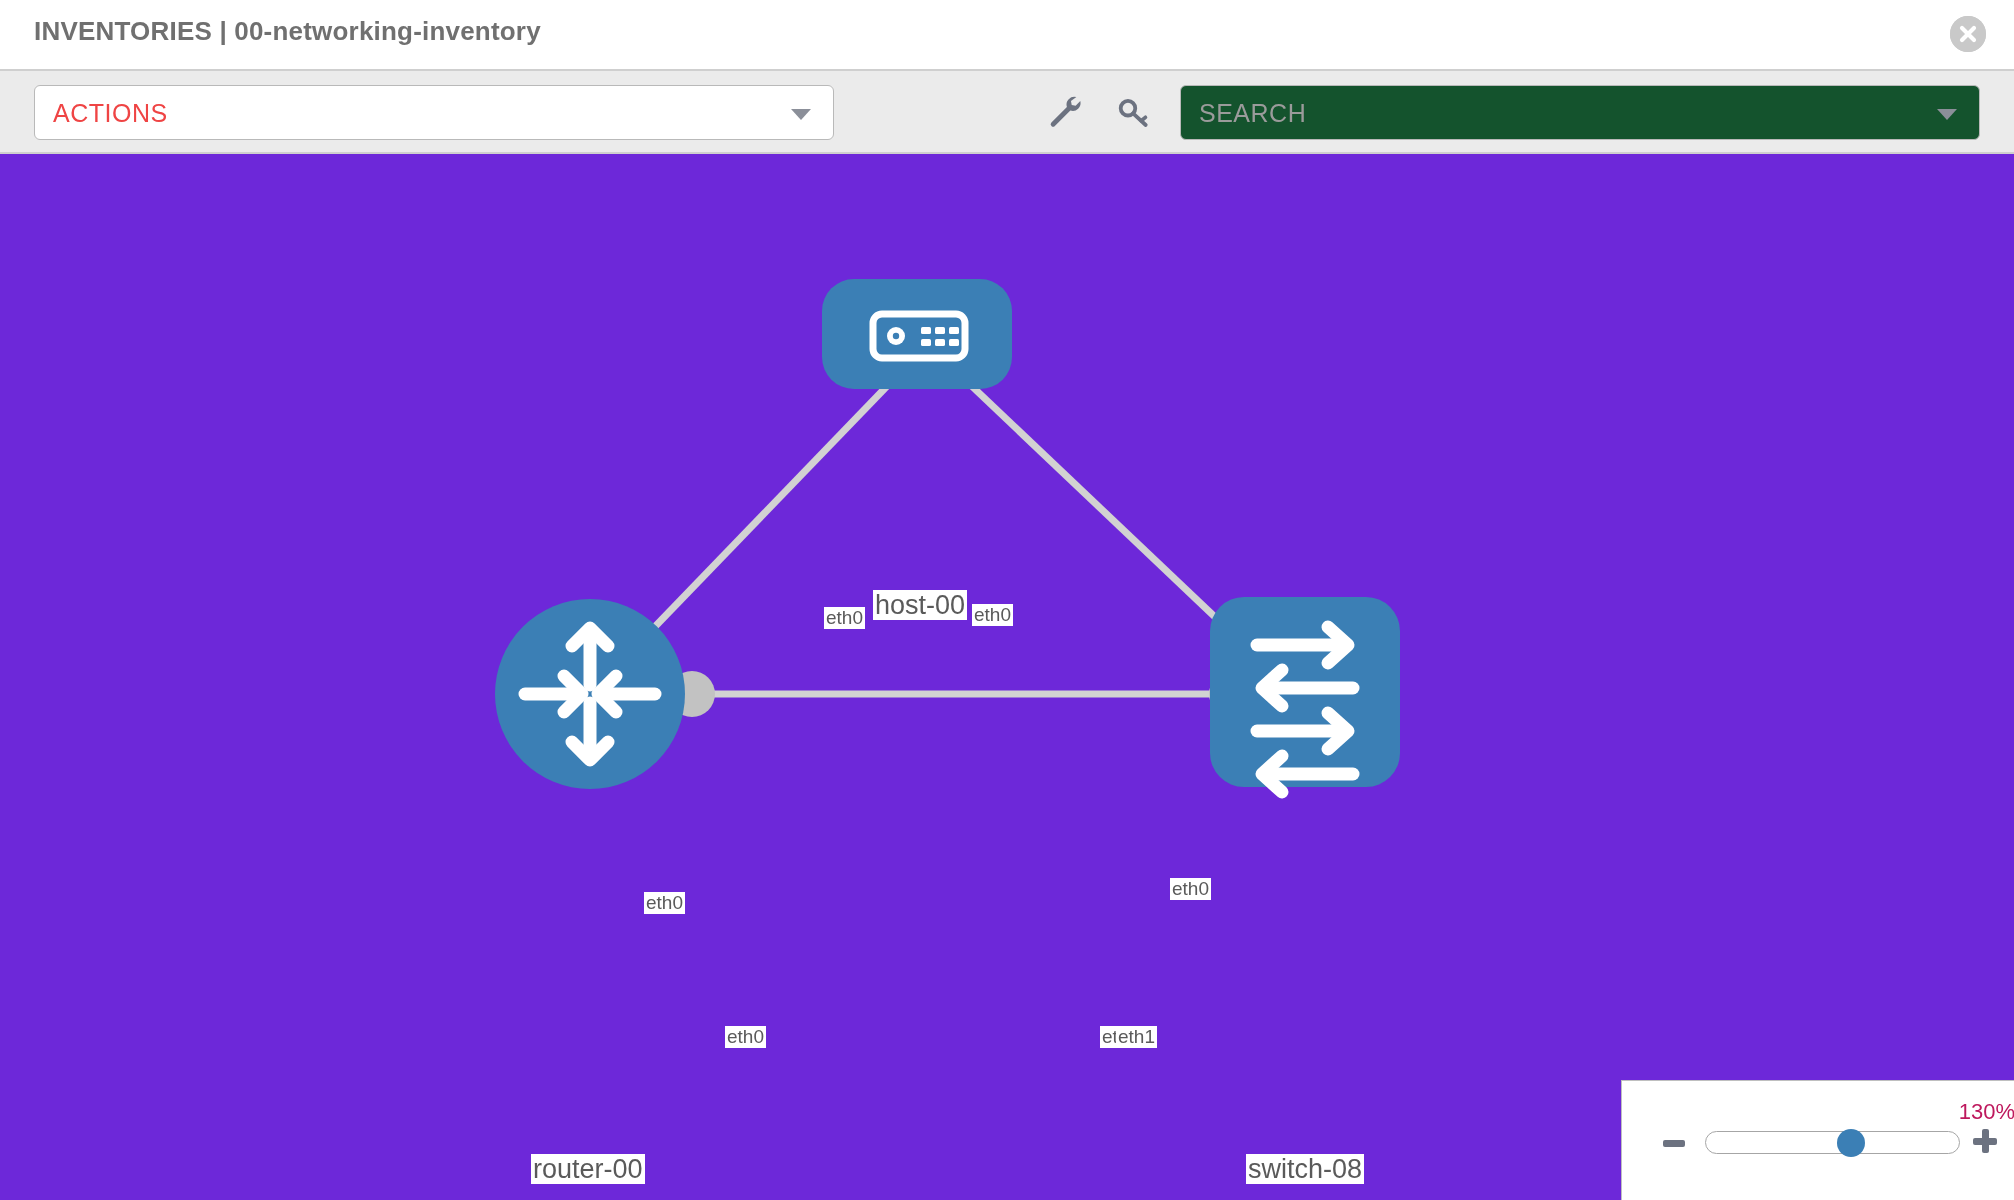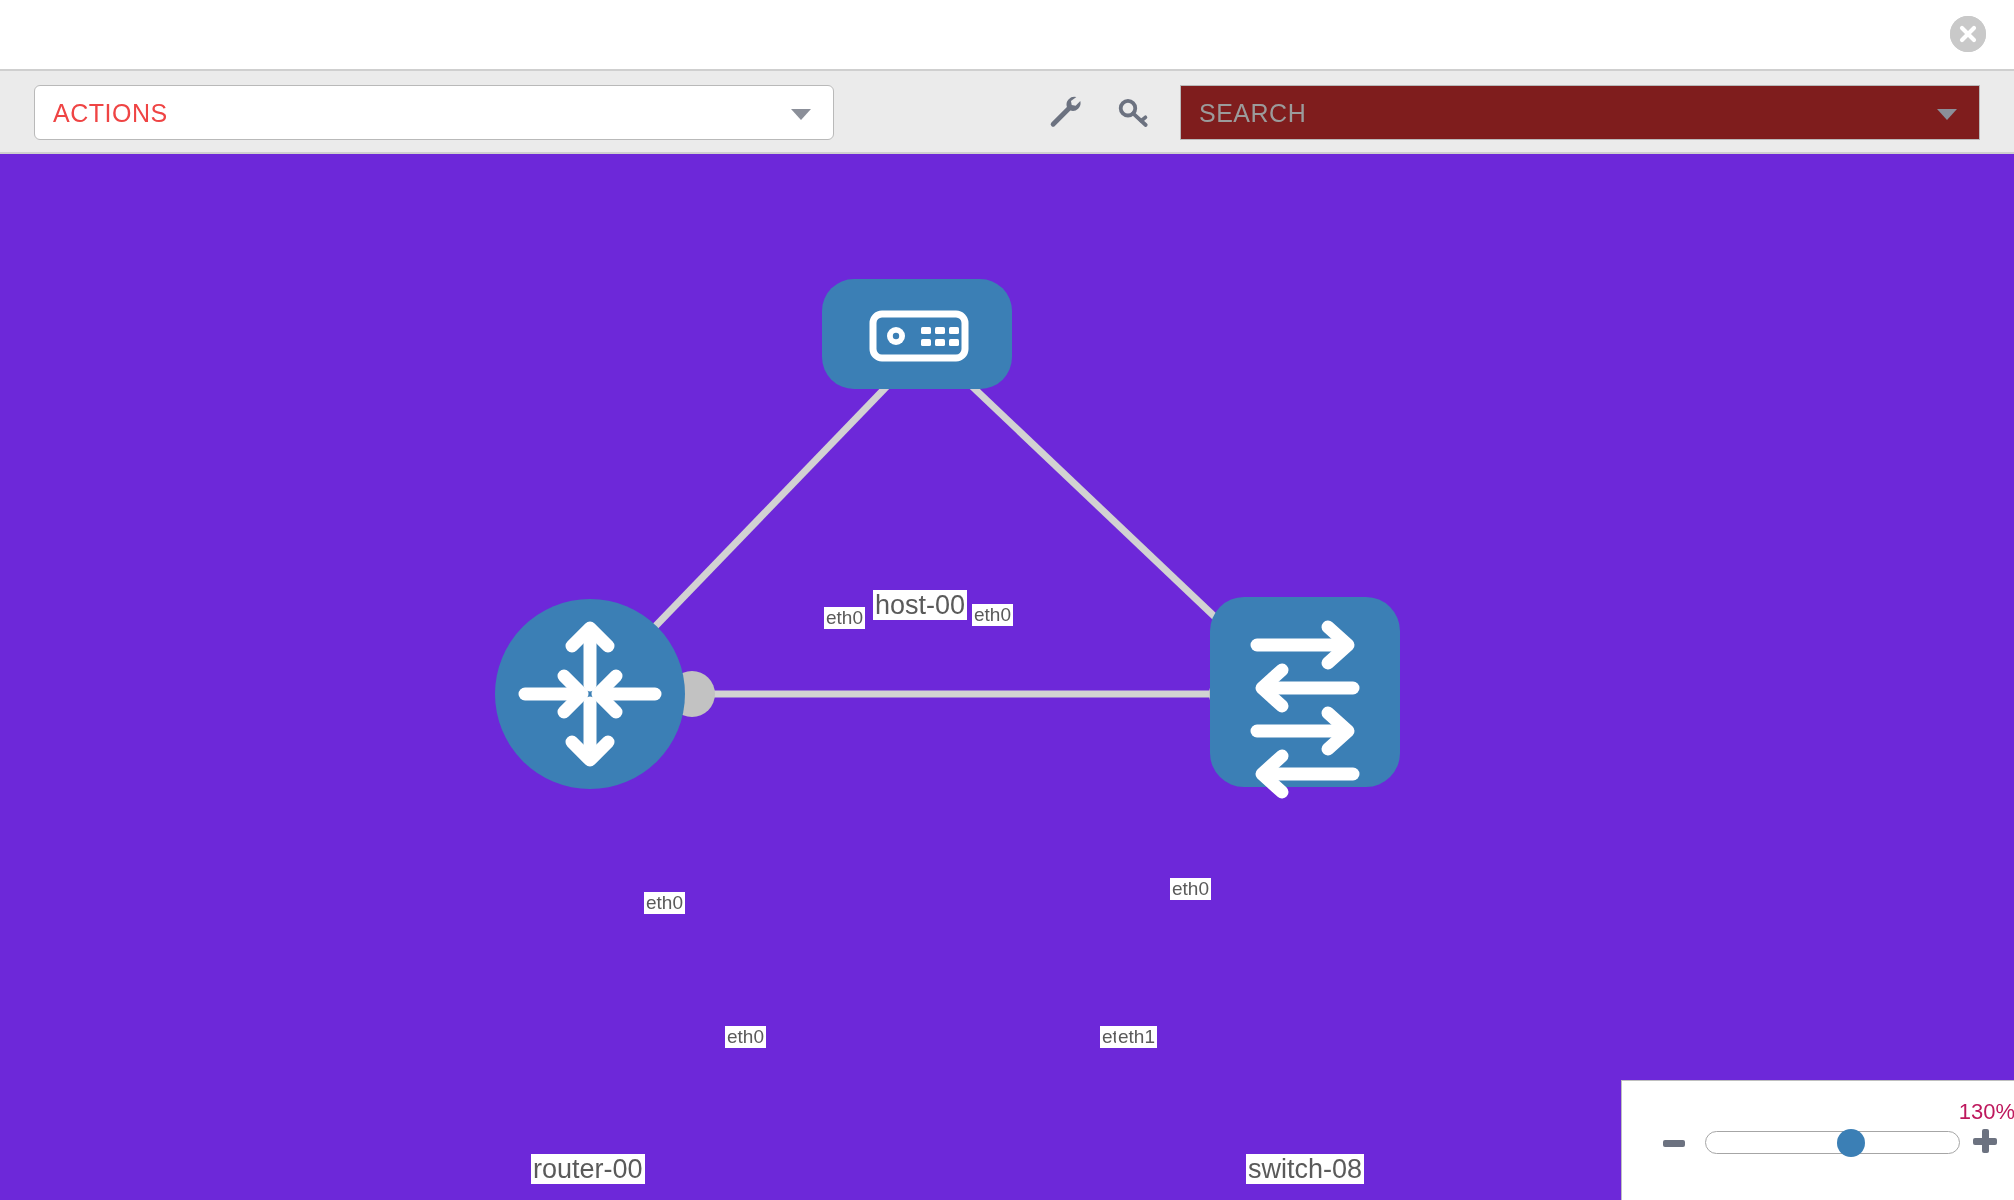--- a/index.html
+++ b/index.html
@@ -96,23 +96,23 @@
   }
   .tool-icon.wrench { left: 1046px; }
   .tool-icon.key    { left: 1115px; }
 
   .search-box {
     position: absolute;
     left: 1180px;
     top: 14px;
     width: 800px;
     height: 55px;
-    background: #7f1d1d;
+    background: #14532d;
     border: 1px solid #b9b9b9;
-    border-radius: 0;
+    border-radius: 6px;
     box-sizing: border-box;
     cursor: text;
   }
   .search-box .label {
     position: absolute;
     left: 18px;
     top: 13px;
     font-size: 25px;
     color: #9b9b9b;
     letter-spacing: 0.5px;
@@ -215,20 +215,21 @@
     background: #3b7fb5;
     cursor: pointer;
   }
 </style>
 </head>
 <body>
 
 <div id="app">
 
   <div class="header">
+    <div class="page-title">INVENTORIES | 00-networking-inventory</div>
     <div class="close-btn">
       <svg width="36" height="36" viewBox="0 0 36 36" aria-hidden="true">
         <circle cx="18" cy="18" r="18" fill="#c9c9c9"></circle>
         <path d="M12 12 L24 24 M24 12 L12 24" stroke="#ffffff" stroke-width="4.2" stroke-linecap="round"></path>
       </svg>
     </div>
   </div>
 
   <div class="toolbar">
 

